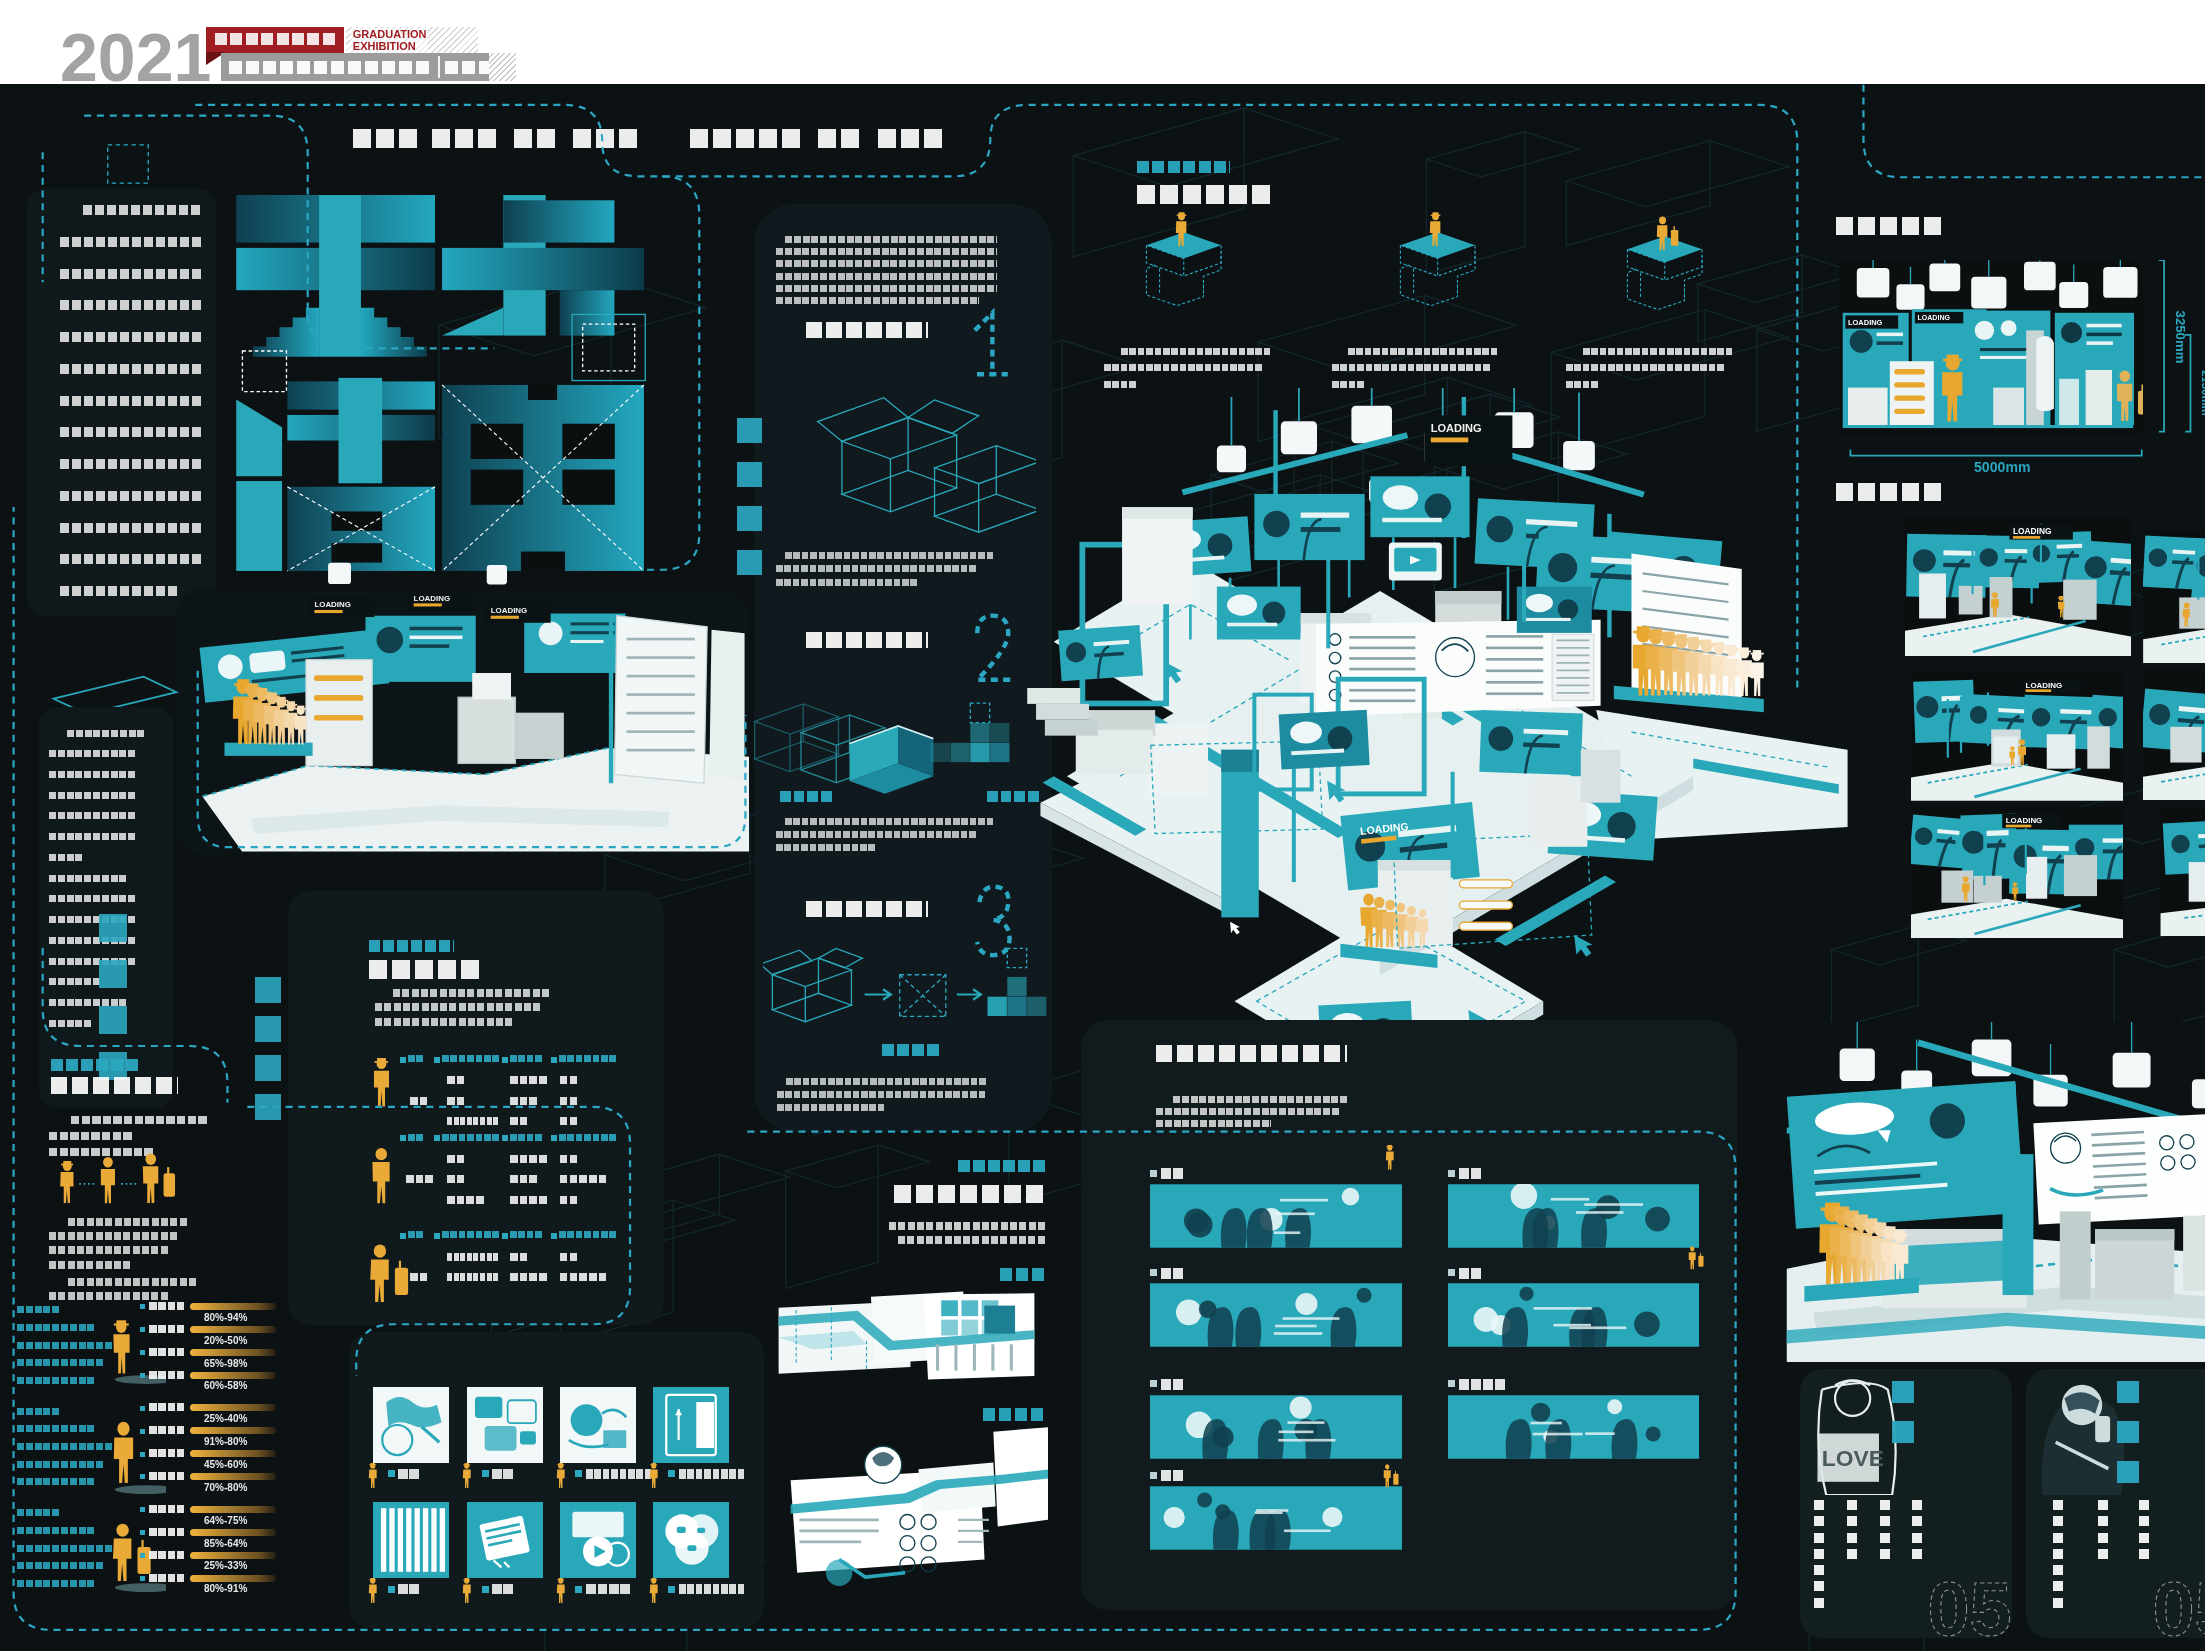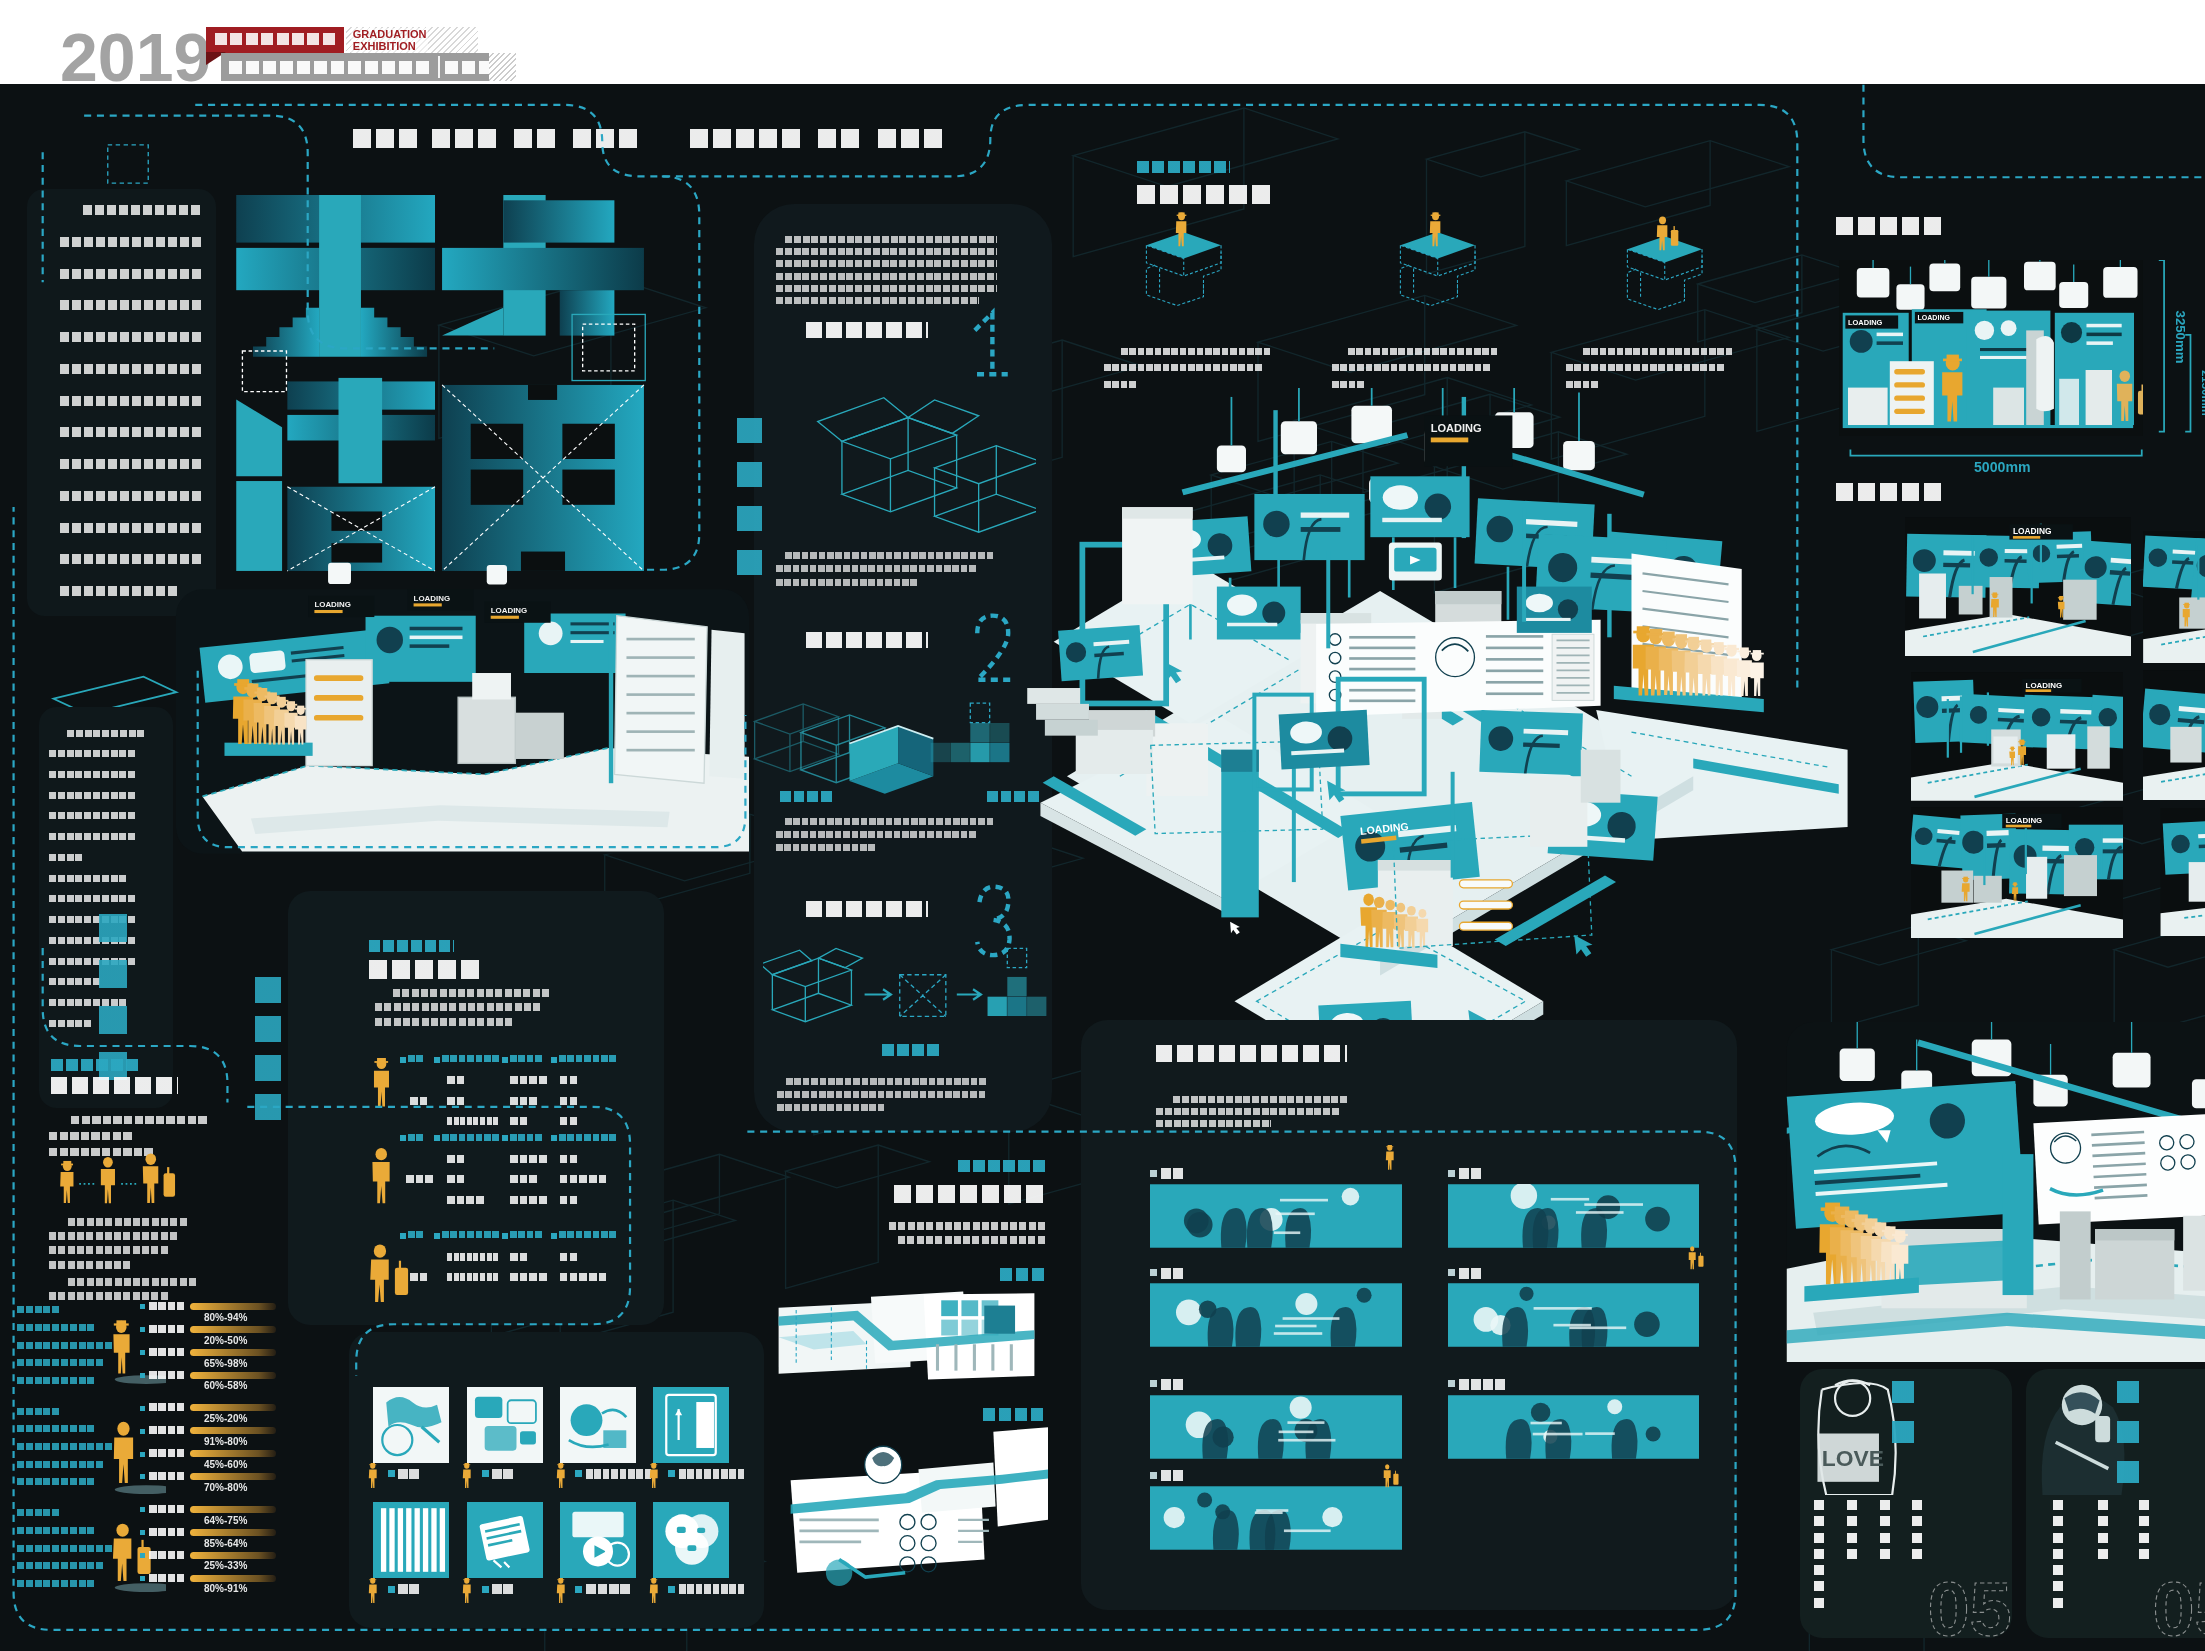--- a/index.html
+++ b/index.html
@@ -95,21 +95,21 @@
       <path d="M4690 18 l110 -30 l60 20 l-110 30 z M4690 18 v70 l110 -30" fill="none" stroke="#dfe3e3" stroke-width="3.5"></path>
       <path d="M4830 71 l110 -30 l60 20 l-110 30 z M4830 71 v70 l110 -30" fill="none" stroke="#dfe3e3" stroke-width="3.5"></path>
       <path d="M4970 124 l110 -30 l60 20 l-110 30 z M4970 124 v70 l110 -30" fill="none" stroke="#dfe3e3" stroke-width="3.5"></path>
       <path d="M5110 27 l110 -30 l60 20 l-110 30 z M5110 27 v70 l110 -30" fill="none" stroke="#dfe3e3" stroke-width="3.5"></path>
       <path d="M5250 80 l110 -30 l60 20 l-110 30 z M5250 80 v70 l110 -30" fill="none" stroke="#dfe3e3" stroke-width="3.5"></path>
       <path d="M5390 133 l110 -30 l60 20 l-110 30 z M5390 133 v70 l110 -30" fill="none" stroke="#dfe3e3" stroke-width="3.5"></path>
       <path d="M5530 36 l110 -30 l60 20 l-110 30 z M5530 36 v70 l110 -30" fill="none" stroke="#dfe3e3" stroke-width="3.5"></path>
       <path d="M5670 89 l110 -30 l60 20 l-110 30 z M5670 89 v70 l110 -30" fill="none" stroke="#dfe3e3" stroke-width="3.5"></path>
     </svg>
 
-<div class="a" style="left:60px;top:17.6px;font:700 68px 'Liberation Sans', sans-serif;color:#a3a3a3;letter-spacing:0;white-space:nowrap;">2019</div>
+<div class="a" style="left:60px;top:17.6px;font:700 68px 'Liberation Sans', sans-serif;color:#a3a3a3;letter-spacing:0;white-space:nowrap;">2021</div>
 
 <div class="a" style="left:206px;top:26.5px;width:138px;height:26.5px;background:#a01d22"></div>
 
 <div class="a" style="left:215px;top:33px;width:123px;height:12.3px;opacity:0.88;background:repeating-linear-gradient(90deg,#ffffff 0 12px,transparent 12px 15.4px)"></div>
 
 <div class="a" style="left:206px;top:52px;width:0;height:0;border-left:20px solid #6c1215;border-bottom:13.2px solid transparent"></div>
 
 <div class="a" style="left:346px;top:26.5px;width:132px;height:26.5px;background:repeating-linear-gradient(135deg,#ffffff 0 3.1px,#d8d8d8 3.1px 4.4px)"></div>
 
 <div class="a" style="left:351px;top:28px;font:700 11px 'Liberation Sans', sans-serif;color:#a01d22;letter-spacing:0;white-space:nowrap;line-height:12.3px;background:rgba(255,255,255,0.55);padding:0 1.8px">GRADUATION<br>EXHIBITION</div>
@@ -406,21 +406,21 @@
 <div class="a" style="left:17px;top:1461px;width:88px;height:7px;opacity:.88;background:repeating-linear-gradient(90deg,#2ba7c0 0 7px,transparent 7px 8.8px)"></div>
 <div class="a" style="left:17px;top:1478px;width:79px;height:7px;opacity:.88;background:repeating-linear-gradient(90deg,#2ba7c0 0 7px,transparent 7px 8.8px)"></div>
 <svg class="a" style="left:109px;top:1421px" width="57" height="75" viewBox="0 0 130 170">
       <ellipse cx="33" cy="17" rx="14" ry="16" fill="#eaaa38"></ellipse>
       <path d="M12 37 h43 v49 h-12 v55 h-7 l-3,-43 l-3,43 h-7 v-55 h-12 z" fill="#eaaa38"></path>
       <ellipse cx="85" cy="156" rx="72" ry="10" fill="#6a949b" opacity="0.6"></ellipse>
     </svg>
 <div class="a" style="left:140px;top:1406px;width:5.3px;height:5.3px;background:#2ba7c0"></div>
 <div class="a" style="left:149px;top:1403px;width:37px;height:7.5px;opacity:.88;background:repeating-linear-gradient(90deg,#ffffff 0 7.5px,transparent 7.5px 9.3px)"></div>
 <div class="a" style="left:190px;top:1404px;width:86px;height:6.6px;border-radius:3.5px;background:linear-gradient(90deg,#f0b23c,#6b5122 80%,#241e14)"></div>
-<div class="a" style="left:204px;top:1413px;font:700 10px 'Liberation Sans';color:#ffffff;opacity:.9">25%-20%</div>
+<div class="a" style="left:204px;top:1413px;font:700 10px 'Liberation Sans';color:#ffffff;opacity:.9">25%-40%</div>
 <div class="a" style="left:140px;top:1429px;width:5.3px;height:5.3px;background:#2ba7c0"></div>
 <div class="a" style="left:149px;top:1426px;width:37px;height:7.5px;opacity:.88;background:repeating-linear-gradient(90deg,#ffffff 0 7.5px,transparent 7.5px 9.3px)"></div>
 <div class="a" style="left:190px;top:1427px;width:86px;height:6.6px;border-radius:3.5px;background:linear-gradient(90deg,#f0b23c,#6b5122 80%,#241e14)"></div>
 <div class="a" style="left:204px;top:1436px;font:700 10px 'Liberation Sans';color:#ffffff;opacity:.9">91%-80%</div>
 <div class="a" style="left:140px;top:1452px;width:5.3px;height:5.3px;background:#2ba7c0"></div>
 <div class="a" style="left:149px;top:1449px;width:37px;height:7.5px;opacity:.88;background:repeating-linear-gradient(90deg,#ffffff 0 7.5px,transparent 7.5px 9.3px)"></div>
 <div class="a" style="left:190px;top:1450px;width:86px;height:6.6px;border-radius:3.5px;background:linear-gradient(90deg,#f0b23c,#6b5122 80%,#241e14)"></div>
 <div class="a" style="left:204px;top:1459px;font:700 10px 'Liberation Sans';color:#ffffff;opacity:.9">45%-60%</div>
 <div class="a" style="left:140px;top:1474px;width:5.3px;height:5.3px;background:#2ba7c0"></div>
 <div class="a" style="left:149px;top:1472px;width:37px;height:7.5px;opacity:.88;background:repeating-linear-gradient(90deg,#ffffff 0 7.5px,transparent 7.5px 9.3px)"></div>

